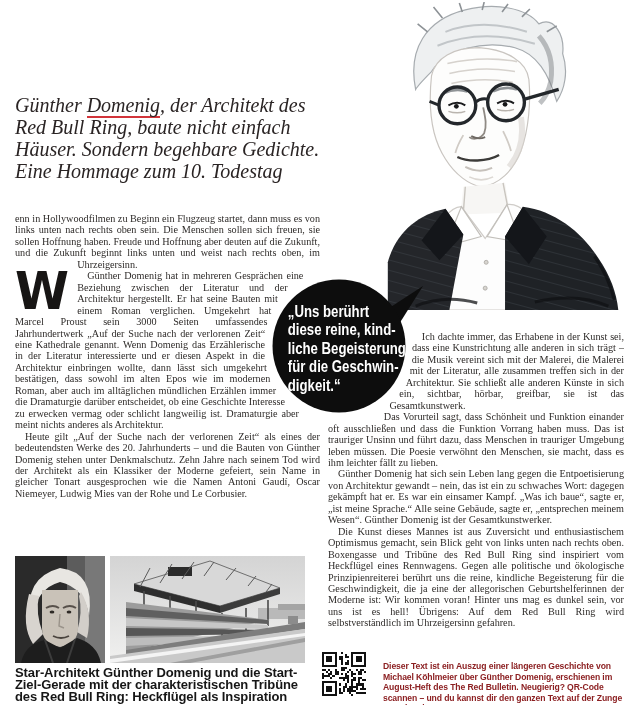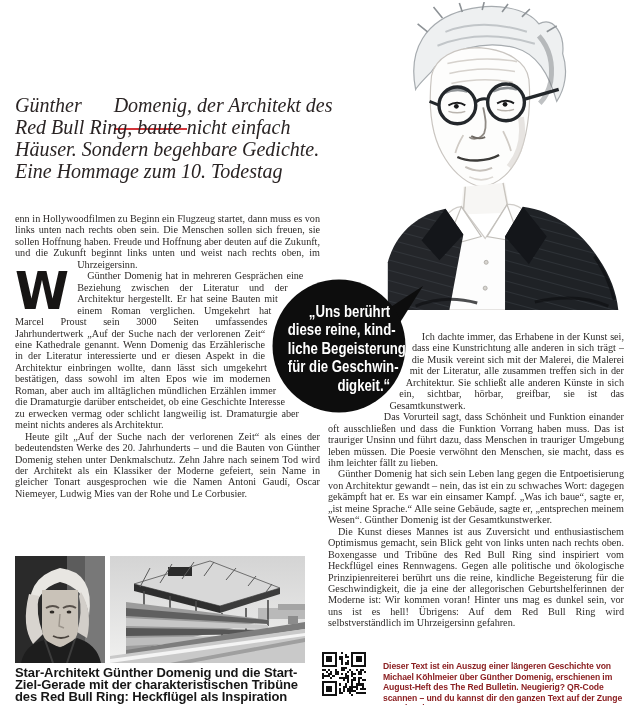--- a/index.html
+++ b/index.html
@@ -15,21 +15,21 @@
     font-size:38px;line-height:32px;letter-spacing:-1px;white-space:nowrap;
   }
   .kicker{top:24px;color:#d2343a;}
   .author{top:58px;color:#141211;}
   .cond{display:inline-block;transform:scaleX(0.78);transform-origin:0 50%;}
   .standfirst{
     position:absolute;left:15px;top:94px;width:340px;margin:0;
     font-style:italic;font-size:20px;line-height:22px;color:#2a2424;
     white-space:pre-line;
   }
-  .standfirst .ul-red{border-bottom:2.5px solid #d2343a;padding-bottom:12px;margin-left:27px;}
+  .standfirst .ul-red{border-bottom:2.5px solid #d2343a;padding-bottom:0px;}
   
   .col{
     position:absolute;text-align:justify;font-size:10.2px;line-height:11.45px;
     hyphens:auto;-webkit-hyphens:auto;overflow:hidden;
   }
   .col p{margin:0;text-indent:10px;}
   .col p.noindent{text-indent:0;}
   .col-left{left:15px;top:213px;width:305px;height:334px;}
   .col-right{left:328px;top:331px;width:296px;height:321px;}
   .dropcap{
@@ -39,21 +39,21 @@
   }
   .push-r{float:right;clear:right;width:0;height:55px;}
   .intrude-r{float:right;clear:right;width:95px;height:152px;
     shape-outside:circle(73px at 113px 78px);}
   .intrude-l{float:left;width:95px;height:90px;
     shape-outside:circle(73px at 11px 16px);}
   
   .bubble{position:absolute;left:265px;top:278px;width:165px;height:142px;z-index:6;}
   .bubble svg{position:absolute;left:0;top:0;}
   .bubble .qtext{
-    position:absolute;left:10px;top:24px;width:128px;text-align:right;
+    position:absolute;left:10px;top:24px;width:128px;text-align:left;
     font-family:"Liberation Sans",sans-serif;font-weight:700;color:#ffffff;
     font-size:16.5px;line-height:18.4px;
   }
   .bubble .qtext div{transform:scaleX(.8);transform-origin:50% 50%;white-space:nowrap;}
   
   .portrait{position:absolute;left:386px;top:2px;width:252px;height:308px;}
   .photo1{position:absolute;left:15px;top:556px;width:90px;height:107px;}
   .photo2{position:absolute;left:110px;top:556px;width:195px;height:107px;}
   
   .caption{

